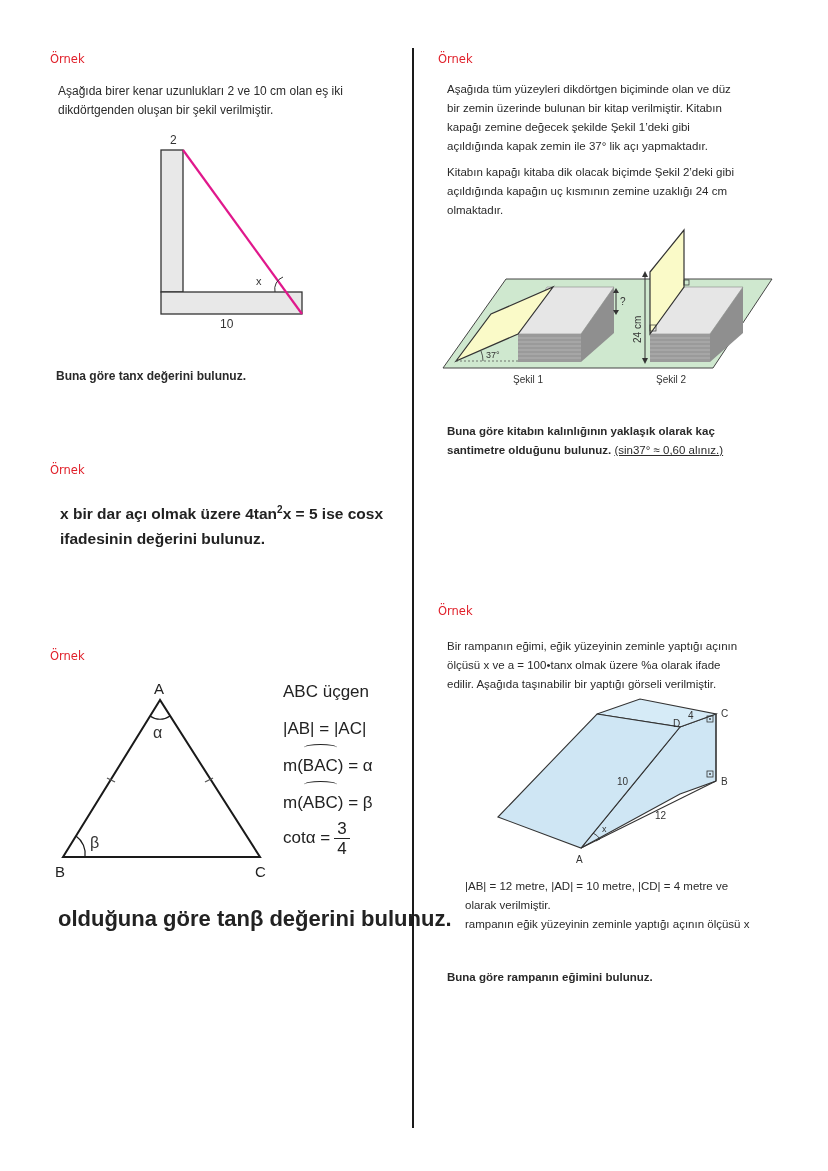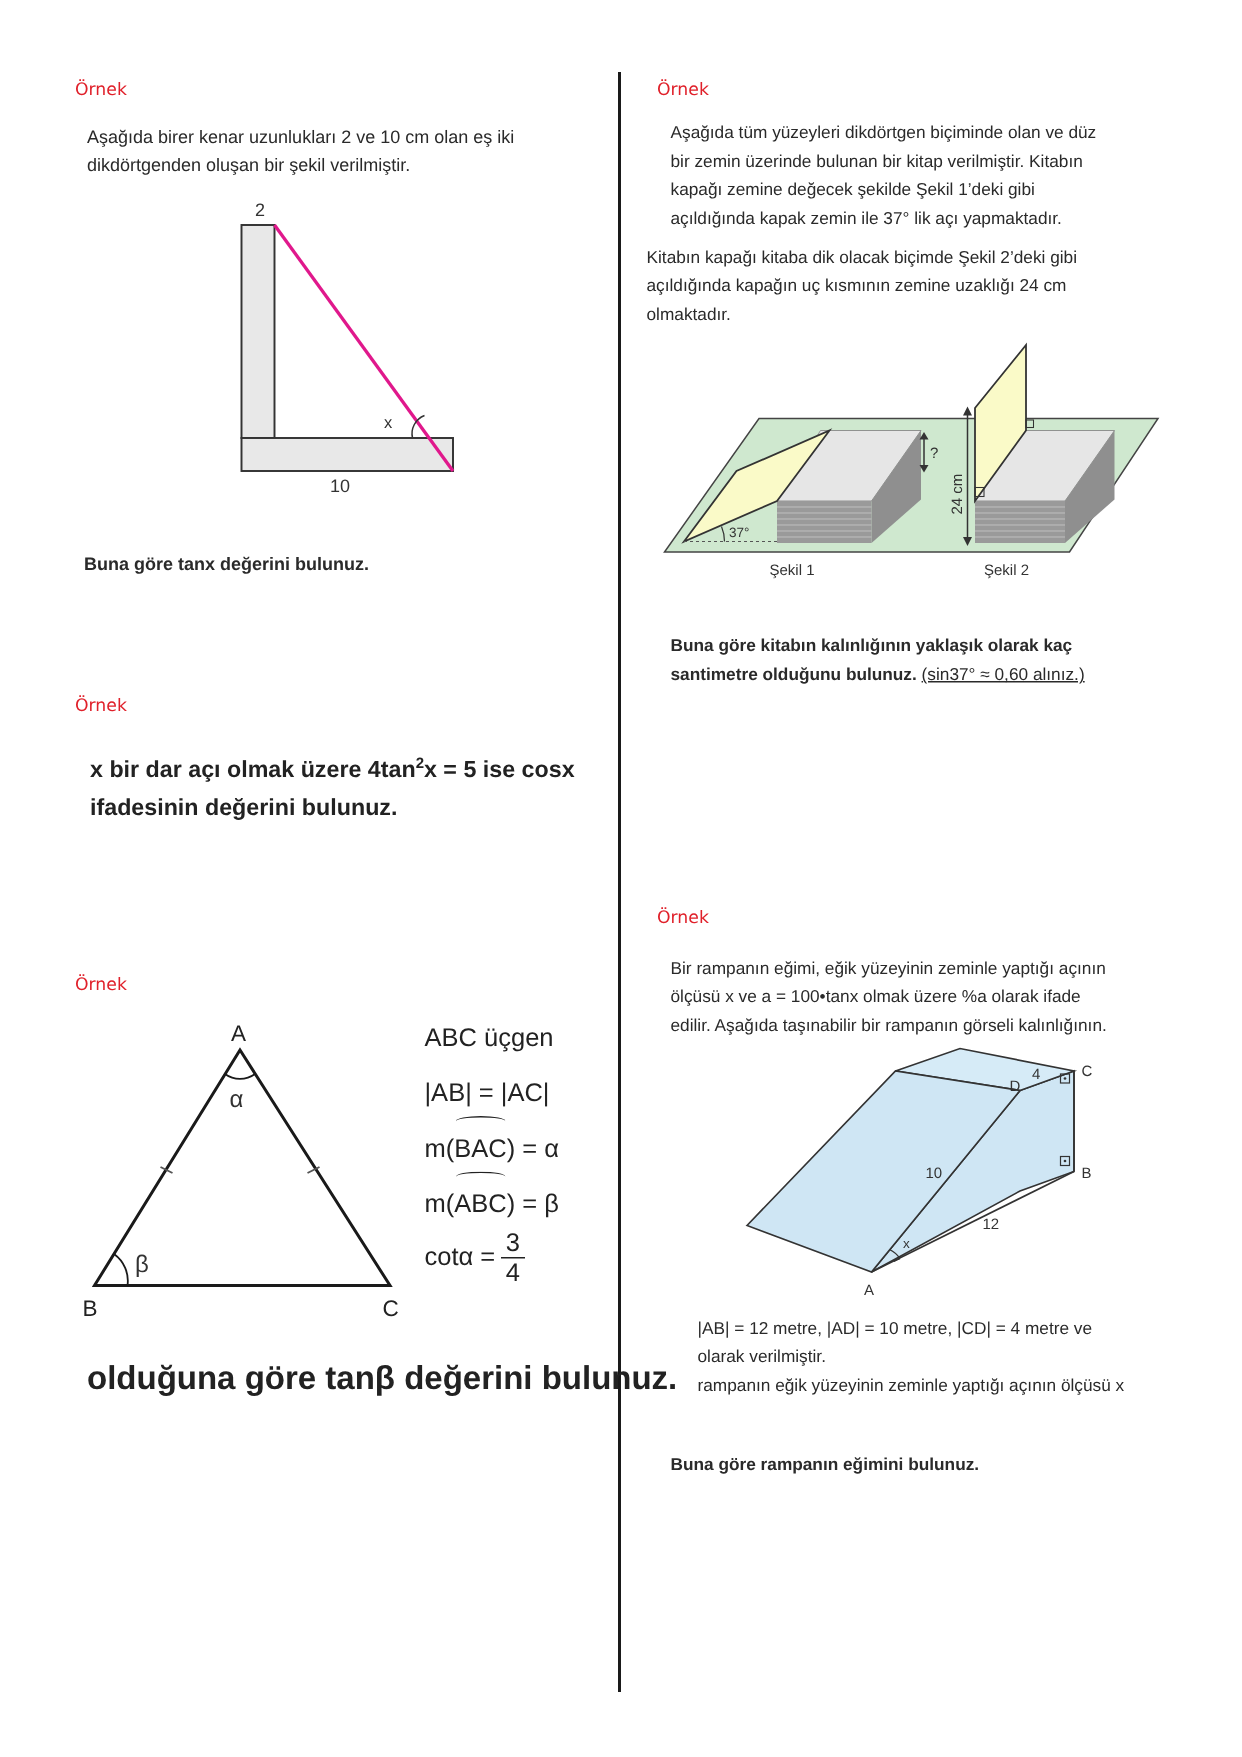--- a/index.html
+++ b/index.html
@@ -70,21 +70,21 @@
 </div>
 <div class="abs" style="left:58px;top:906px;font-size:22px;font-weight:bold;color:#222;">olduğuna göre tanβ değerini bulunuz.</div>
 
 <div class="abs ornek" style="left:438px;top:52px;">Örnek</div>
 <div class="abs p2" style="left:447px;top:80px;width:350px;">
   <div>Aşağıda tüm yüzeyleri dikdörtgen biçiminde olan ve düz</div>
   <div>bir zemin üzerinde bulunan bir kitap verilmiştir. Kitabın</div>
   <div>kapağı zemine değecek şekilde Şekil 1’deki gibi</div>
   <div>açıldığında kapak zemin ile 37° lik açı yapmaktadır.</div>
 </div>
-<div class="abs p2" style="left:431px;top:163px;width:350px;">
+<div class="abs p2" style="left:447px;top:163px;width:350px;">
   <div>Kitabın kapağı kitaba dik olacak biçimde Şekil 2’deki gibi</div>
   <div>açıldığında kapağın uç kısmının zemine uzaklığı 24 cm</div>
   <div>olmaktadır.</div>
 </div>
 <svg class="abs" style="left:440px;top:225px;" width="340" height="165">
 
   <polygon points="66,54 332,54 273,143 3,143" fill="#cfe8cf" stroke="#444" stroke-width="1"></polygon>
 
   <g>
     <polygon points="78,109 107,62 174,62 141,109" fill="#e6e6e6" stroke="#888" stroke-width="0.6"></polygon>
@@ -137,21 +137,21 @@
 </svg>
 <div class="abs p2 b" style="left:447px;top:398px;width:355px;">
   <div>Buna göre kitabın kalınlığının yaklaşık olarak kaç</div>
   <div><span>santimetre olduğunu bulunuz.</span> <span style="font-weight:normal;text-decoration:underline;">(sin37° ≈ 0,60 alınız.)</span></div>
 </div>
 
 <div class="abs ornek" style="left:438px;top:604px;">Örnek</div>
 <div class="abs p2" style="left:447px;top:637px;width:355px;">
   <div>Bir rampanın eğimi, eğik yüzeyinin zeminle yaptığı açının</div>
   <div>ölçüsü x ve a = 100•tanx olmak üzere %a olarak ifade</div>
-  <div>edilir. Aşağıda taşınabilir bir rampanın görseli kalınlığının.</div>
+  <div>edilir. Aşağıda taşınabilir bir yaptığı görseli verilmiştir.</div>
 </div>
 <svg class="abs" style="left:490px;top:695px;" width="250" height="175">
 
   <polygon points="91,153 190,99 226,86 226,19 190,32" fill="#cfe6f4" stroke="#333" stroke-width="1.1"></polygon>
 
   <polygon points="107,19 150,4 226,19 190,32" fill="#d6ebf7" stroke="#333" stroke-width="1.1"></polygon>
 
   <polygon points="8,122 107,19 190,32 91,153" fill="#cfe6f4" stroke="#333" stroke-width="1.1"></polygon>
   <line x1="91" y1="153" x2="226" y2="86" stroke="#333" stroke-width="1.1"></line>
   <line x1="226" y1="19" x2="226" y2="86" stroke="#333" stroke-width="1.1"></line>

